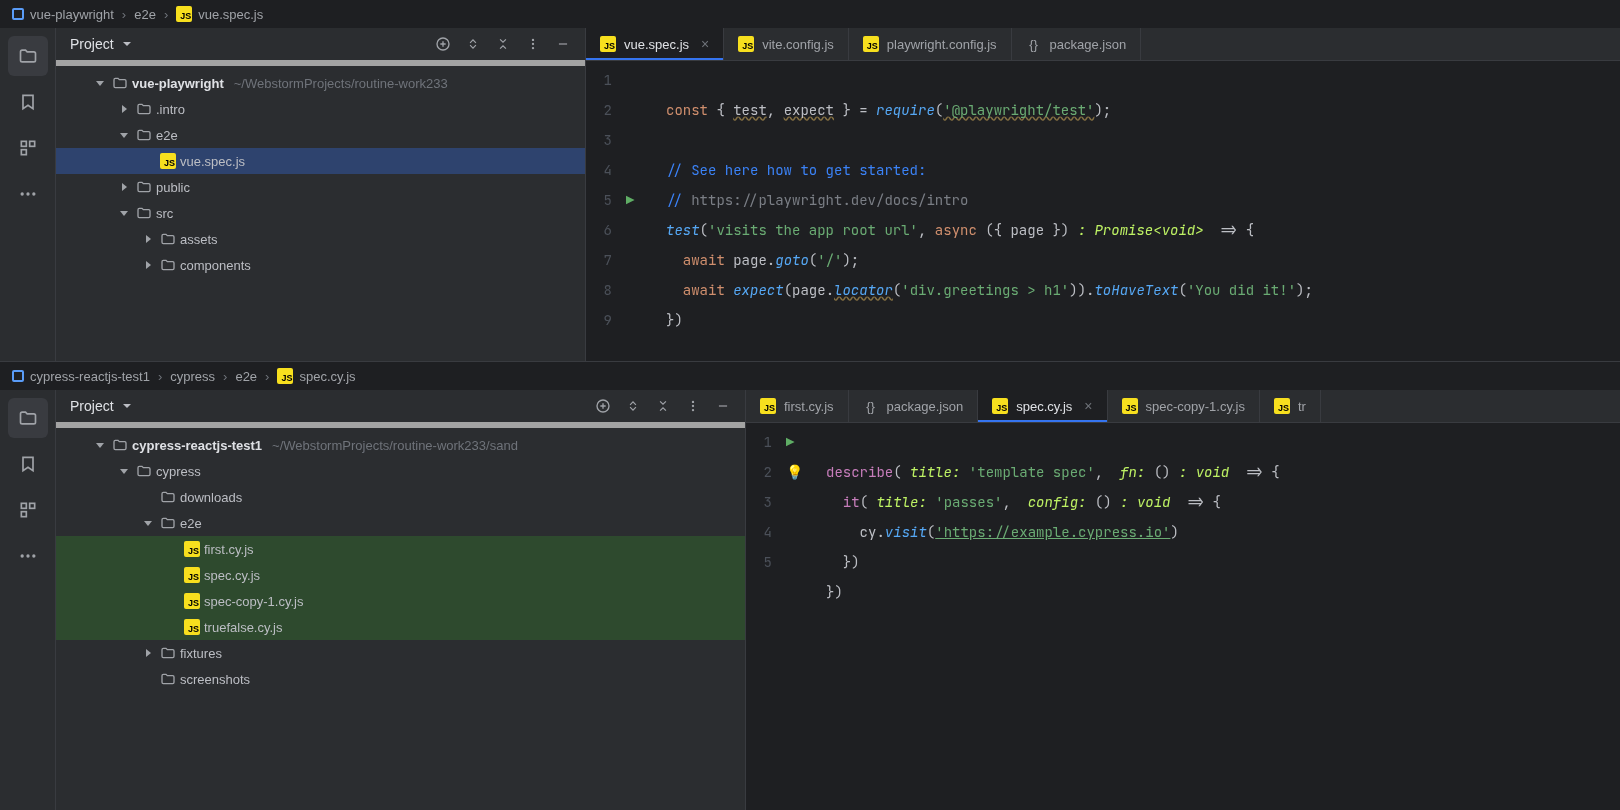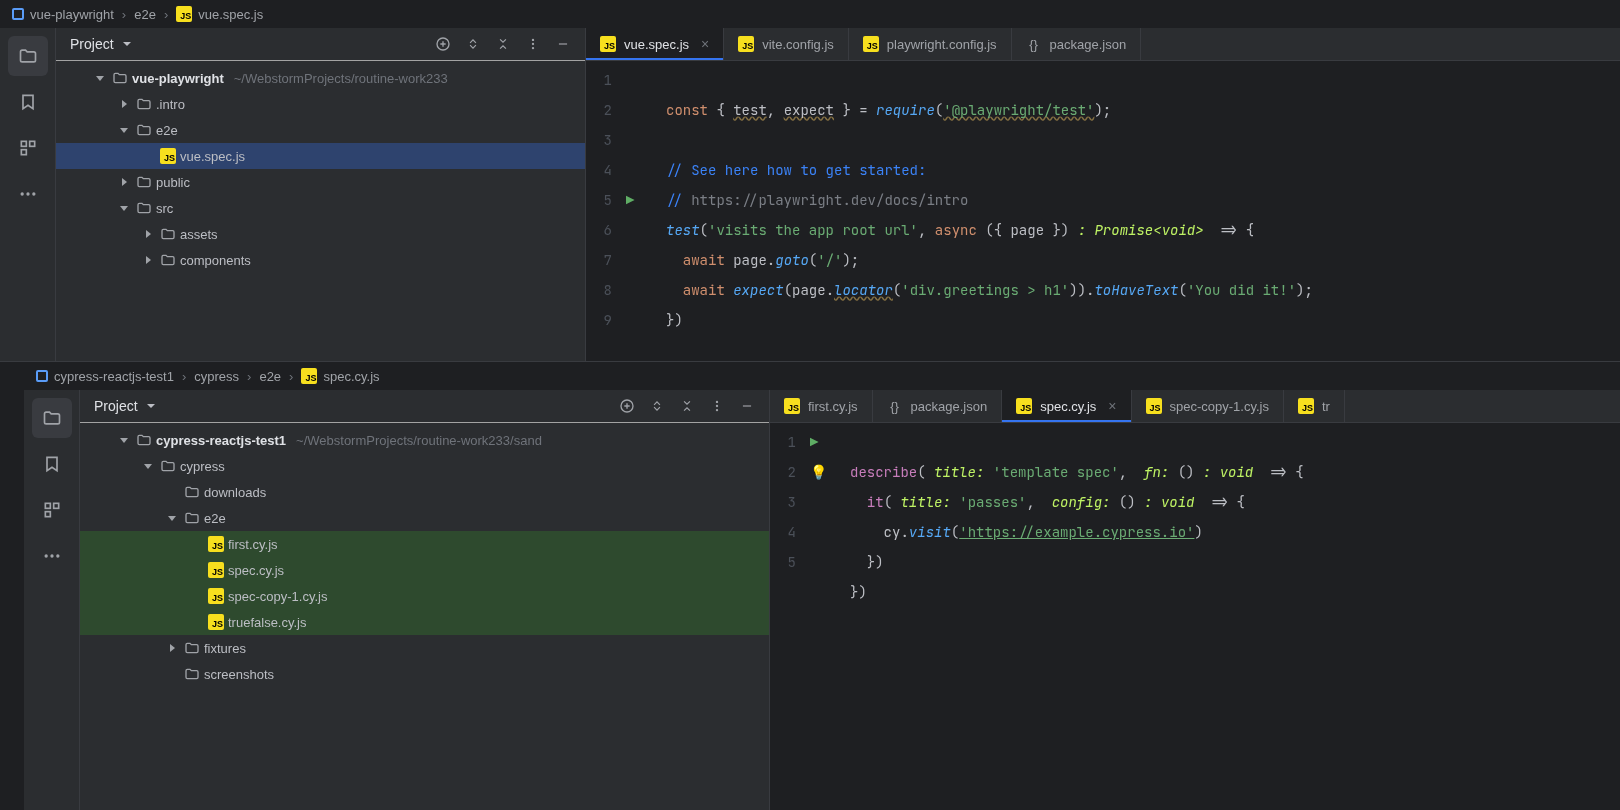--- a/index.html
+++ b/index.html
@@ -10,21 +10,21 @@
       font-size: 13px;
       width: 1620px;
       height: 810px;
       overflow: hidden;
     }
     .window {
       display: flex;
       flex-direction: column;
     }
     .window-top { height: 362px; border-bottom: 1px solid #393b40; }
-    .window-bottom { height: 448px; margin-left: 24px; }
+    .window-bottom { height: 448px; }
     
     .breadcrumb-bar {
       display: flex;
       align-items: center;
       padding: 6px 12px;
       gap: 8px;
       font-size: 13px;
       color: #a0a3a8;
     }
     .breadcrumb-item {
@@ -86,21 +86,21 @@
       flex-direction: column;
       border-right: 1px solid #393b40;
     }
     .window-bottom .sidebar { width: 690px; }
     
     .sidebar-header {
       display: flex;
       align-items: center;
       padding: 8px 14px;
       gap: 8px;
-      border-bottom: 1px solid #a3a3a3;
+      border-bottom: 6px solid #a3a3a3;
     }
     .sidebar-title {
       font-size: 14px;
       color: #dfe1e5;
       font-weight: 400;
     }
     .sidebar-header-actions {
       margin-left: auto;
       display: flex;
       gap: 14px;

